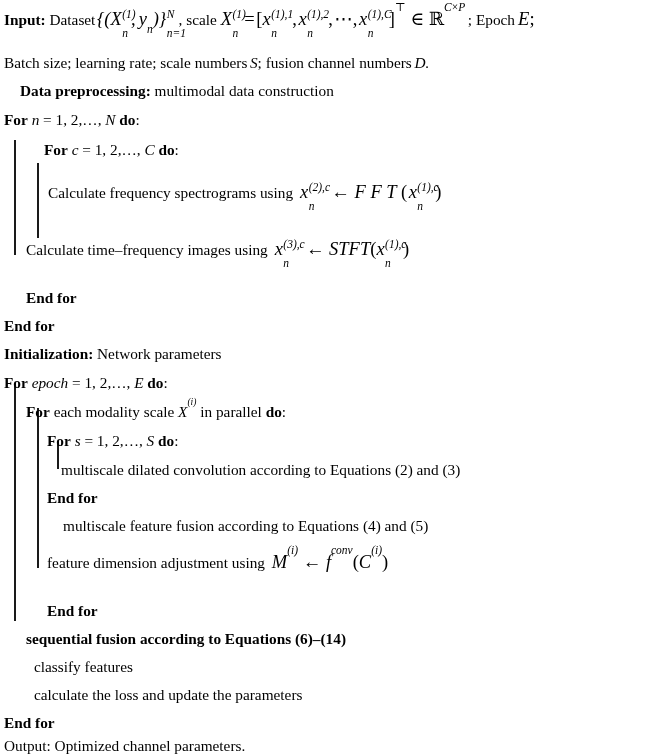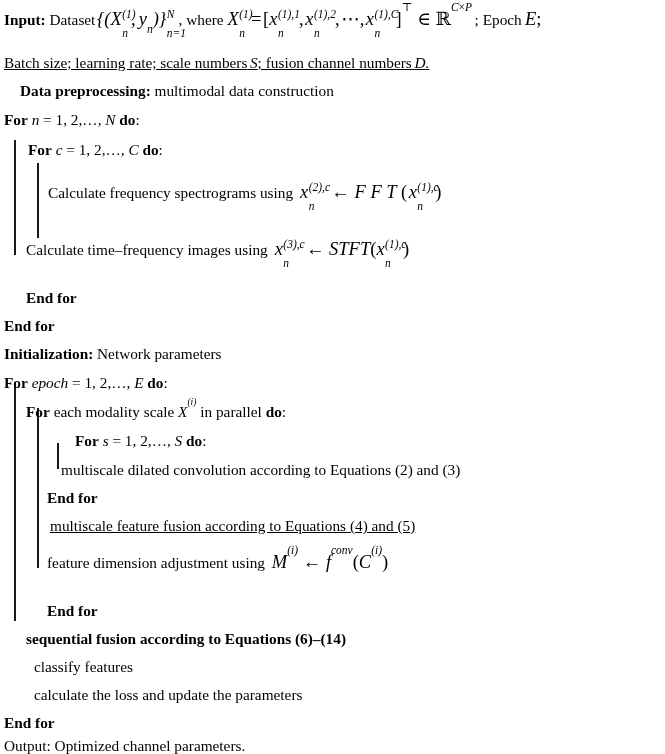--- a/index.html
+++ b/index.html
@@ -91,43 +91,43 @@
 
   <div class="vrule" style="left:14px; top:140px; height:115px;"></div>
   <div class="vrule" style="left:37px; top:163px; height:75px;"></div>
 
   <div class="vrule" style="left:14px; top:383px; height:238px;"></div>
   <div class="vrule" style="left:37px; top:408px; height:160px;"></div>
   <div class="vrule" style="left:57px; top:443px; height:26px;"></div>
 
   <div class="line" style="left:4px; top:10px;">
     <span class="kw">Input:</span>
-    <span>Dataset</span><span class="math mathbig"> {(<i>X</i><span class="ss"><span class="s-up">(1)</span><span class="s-dn">n</span></span>   , <i>y</i><sub class="nsub">n</sub>)}<span class="ss"><span class="s-up">N</span><span class="s-dn">n=1</span></span>    </span><span>, where</span>
+    <span>Dataset</span><span class="math mathbig"> {(<i>X</i><span class="ss"><span class="s-up">(1)</span><span class="s-dn">n</span></span>   , <i>y</i><sub class="nsub">n</sub>)}<span class="ss"><span class="s-up">N</span><span class="s-dn">n=1</span></span>    </span><span>, scale</span>
     <span class="math mathbig"><i>X</i><span class="ss"><span class="s-up">(1)</span><span class="s-dn">n</span></span>    <span class="up">=</span> <span class="up">[</span><i>x</i><span class="ss"><span class="s-up">(1),1</span><span class="s-dn">n</span></span>       <span class="up">,</span> <i>x</i><span class="ss"><span class="s-up">(1),2</span><span class="s-dn">n</span></span>       <span class="up">,</span> <span class="up">⋯</span><span class="up">,</span> <i>x</i><span class="ss"><span class="s-up">(1),<i>C</i></span><span class="s-dn">n</span></span>       <span class="up">]</span><sup class="up">⊤</sup> <span class="up">∈</span> <span class="blackboard">ℝ</span><sup><i>C</i><span class="up">×</span><i>P</i></sup></span> <span class="math"><span class="up">;</span></span>
     <span>Epoch</span><span class="math mathbig"> <i>E</i><span class="up">;</span></span>
   </div>
 
-  <div class="line" style="left:4px; top:55px;text-decoration:underline;">
+  <div class="line" style="left:4px; top:55px;">
     <span>Batch size; learning rate; scale numbers</span><span class="math"> <i>S</i></span><span>; fusion channel numbers</span><span class="math"> <i>D</i>.</span>
   </div>
 
   <div class="line" style="left:20px; top:83px;">
     <span class="kw">Data preprocessing:</span>
     <span>multimodal data construction</span>
   </div>
 
   <div class="line" style="left:4px; top:112px;">
     <span class="kw">For</span>
     <span class="it">n</span>
     <span>= 1, 2,…,</span>
     <span class="it">N</span>
     <span class="kw">do</span><span>:</span>
   </div>
 
-  <div class="line" style="left:28px; top:142px;">
+  <div class="line" style="left:44px; top:142px;">
     <span class="kw">For</span>
     <span class="it">c</span>
     <span>= 1, 2,…,</span>
     <span class="it">C</span>
     <span class="kw">do</span><span>:</span>
   </div>
 
   <div class="line" style="left:48px; top:183px;">
     <span>Calculate frequency spectrograms using</span>
     <span class="math mathbig"> <i>x</i><span class="ss"><span class="s-up">(2),<i>c</i></span><span class="s-dn">n</span></span>       <span class="arrow">←</span> <i>F F T</i> <span class="up">(</span> <i>x</i><span class="ss"><span class="s-up">(1),<i>c</i></span><span class="s-dn">n</span></span>      <span class="up">)</span></span>
@@ -156,33 +156,33 @@
   </div>
 
   <div class="line" style="left:26px; top:404px;">
     <span class="kw">For</span>
     <span>each modality scale</span>
     <span class="math"><i>X</i><sup>(<i>i</i>)</sup></span>
     <span>in parallel</span>
     <span class="kw">do</span><span>:</span>
   </div>
 
-  <div class="line" style="left:47px; top:433px;margin-left:28px;">
+  <div class="line" style="left:47px; top:433px;">
     <span class="kw">For</span>
     <span class="it">s</span>
     <span>= 1, 2,…,</span>
     <span class="it">S</span>
     <span class="kw">do</span><span>:</span>
   </div>
 
   <div class="line" style="left:61px; top:462px;">multiscale dilated convolution according to Equations (2) and (3)</div>
 
   <div class="line kw" style="left:47px; top:490px;">End for</div>
 
-  <div class="line" style="left:50px; top:518px;text-decoration:underline;">multiscale feature fusion according to Equations (4) and (5)</div>
+  <div class="line" style="left:63px; top:518px;">multiscale feature fusion according to Equations (4) and (5)</div>
 
   <div class="line" style="left:47px; top:553px;">
     <span>feature dimension adjustment using</span>
     <span class="math mathbig"> <i>M</i><sup>(<i>i</i>)</sup> <span class="arrow">←</span> <i>f</i><sup><i>conv</i></sup><span class="up">(</span><i>C</i><sup>(<i>i</i>)</sup><span class="up">)</span></span>
   </div>
 
   <div class="line kw" style="left:47px; top:603px;">End for</div>
 
   <div class="line" style="left:26px; top:631px;font-weight:bold;">sequential fusion according to Equations (6)–(14)</div>
 

